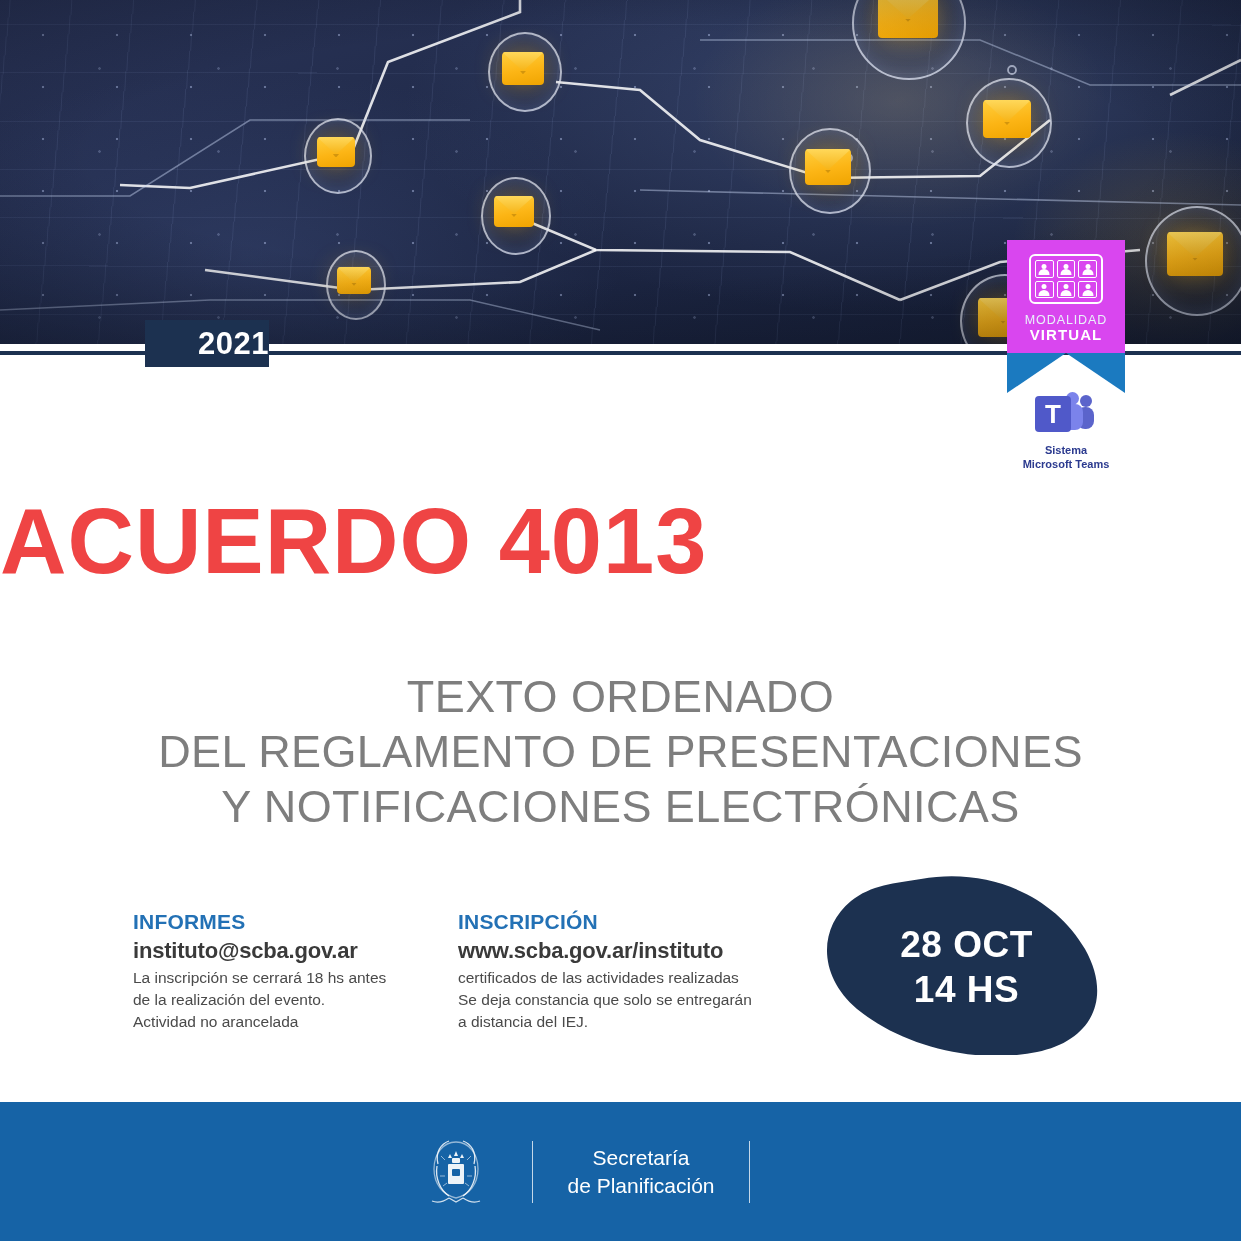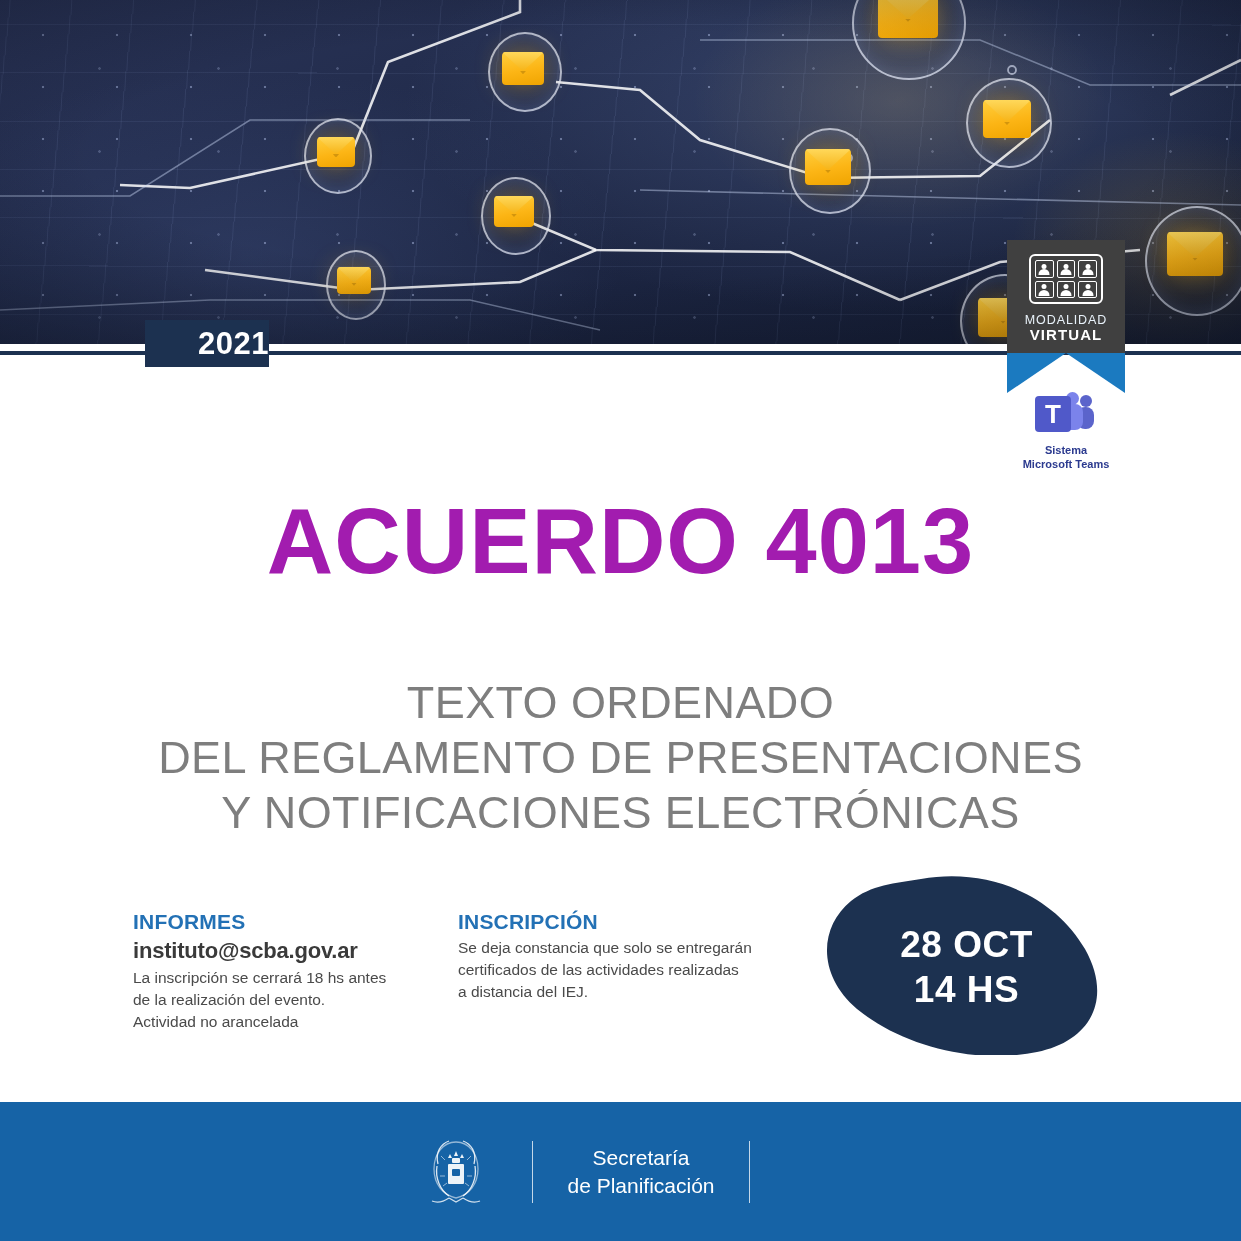--- a/index.html
+++ b/index.html
@@ -57,21 +57,21 @@
 
   
   .year-badge{position:absolute;left:145px;top:320px;width:124px;height:47px;
     background:#1c3150;display:flex;align-items:center;justify-content:flex-end;z-index:6;}
   .year-badge span{color:#fff;font-size:31px;font-weight:bold;letter-spacing:.5px;}
 
   .hero-rule{position:absolute;left:0;top:351px;width:1241px;height:4px;background:#1c3150;z-index:4;}
 
   
   .virtual{position:absolute;left:1007px;top:240px;width:118px;z-index:8;}
-  .virtual-flag{position:relative;width:118px;background:#404040;padding-top:14px;padding-bottom:10px;}
+  .virtual-flag{position:relative;width:118px;background:#d946ef;padding-top:14px;padding-bottom:10px;}
   .virtual-flag:after{content:"";position:absolute;left:0;bottom:-40px;width:0;height:0;
     border-left:59px solid #1b7ac0;border-right:59px solid #1b7ac0;border-bottom:40px solid transparent;}
   .vgrid{width:74px;height:50px;margin:0 auto;border:2.5px solid #fff;border-radius:6px;
     display:grid;grid-template-columns:repeat(3,1fr);grid-template-rows:repeat(2,1fr);gap:3px;padding:4px;box-sizing:border-box;}
   .vcell{border:1.6px solid #fff;border-radius:2px;position:relative;}
   .vcell:before{content:"";position:absolute;left:50%;top:17%;width:5px;height:5px;border-radius:50%;
     background:#fff;transform:translateX(-50%);}
   .vcell:after{content:"";position:absolute;left:50%;bottom:8%;width:11px;height:6px;
     border-radius:6px 6px 0 0;background:#fff;transform:translateX(-50%);}
   .v-mod{text-align:center;color:#e9f2fa;font-size:12.5px;letter-spacing:.9px;margin-top:9px;}
@@ -82,26 +82,26 @@
   .t-sq{position:absolute;left:0;top:4px;width:36px;height:36px;background:#5059c9;border-radius:4px;}
   .t-letter{position:absolute;left:0;top:4px;width:36px;height:36px;color:#fff;font-size:26px;
     font-weight:bold;display:flex;align-items:center;justify-content:center;}
   .t-p1{position:absolute;left:28px;top:12px;width:20px;height:26px;background:#7b83eb;border-radius:4px 8px 8px 4px;}
   .t-h1{position:absolute;left:31px;top:0px;width:13px;height:13px;border-radius:50%;background:#7b83eb;}
   .t-p2{position:absolute;left:42px;top:15px;width:17px;height:22px;background:#5b64cb;border-radius:8px;}
   .t-h2{position:absolute;left:45px;top:3px;width:12px;height:12px;border-radius:50%;background:#5b64cb;}
   .teams-cap{color:#2b3a8f;font-size:11px;font-weight:bold;line-height:1.25;margin-top:6px;}
 
   
-  .title{position:absolute;left:0;top:495px;width:1241px;text-align:center;
-    color:#a21caf;font-size:92px;font-weight:bold;letter-spacing:1px;line-height:1;}
+  .title{position:absolute;left:0;top:495px;width:1241px;
+    color:#ef4444;font-size:92px;font-weight:bold;letter-spacing:1px;line-height:1;}
   .subtitle{position:absolute;left:0;top:597px;width:1241px;text-align:center;
     color:#2371b5;font-size:47px;font-weight:bold;letter-spacing:1.2px;line-height:1;}
   .desc{position:absolute;left:0;top:670px;width:1241px;text-align:center;
-    color:#7e7e7e;font-size:45px;font-weight:normal;letter-spacing:.4px;line-height:1.22;margin-top:6px;}
+    color:#7e7e7e;font-size:45px;font-weight:normal;letter-spacing:.4px;line-height:1.22;}
   .desc div{white-space:nowrap;}
 
   
   .info{position:absolute;left:133px;top:910px;display:flex;gap:0;}
   .col{width:325px;}
   .col-head{color:#2371b5;font-size:21px;font-weight:bold;letter-spacing:.2px;}
   .col-main{color:#3a3a3a;font-size:22px;font-weight:bold;margin-top:4px;letter-spacing:-.2px;}
   .col-body{color:#4a4a4a;font-size:15.5px;line-height:1.42;margin-top:3px;}
 
   
@@ -248,23 +248,24 @@
       <div class="col-head">INFORMES</div>
       <div class="col-main">instituto@scba.gov.ar</div>
       <div class="col-body">
         <div>La inscripción se cerrará 18 hs antes</div>
         <div>de la realización del evento.</div>
         <div>Actividad no arancelada</div>
       </div>
     </div>
     <div class="col">
       <div class="col-head">INSCRIPCIÓN</div>
+      <div class="col-main">www.scba.gov.ar/instituto</div>
       <div class="col-body">
+        <div>certificados de las actividades realizadas</div>
         <div>Se deja constancia que solo se entregarán</div>
-        <div>certificados de las actividades realizadas</div>
         <div>a distancia del IEJ.</div>
       </div>
     </div>
   </div>
 
   <div class="blob">
     <svg width="283" height="180" viewBox="0 0 283 180">
       <path d="M98 4 C168 -8 232 22 262 74 C290 124 268 166 214 177 C150 190 78 170 34 134 C-6 100 -4 52 28 26 C48 10 72 8 98 4 Z" fill="#1c3150"></path>
     </svg>
     <div class="blob-text">

